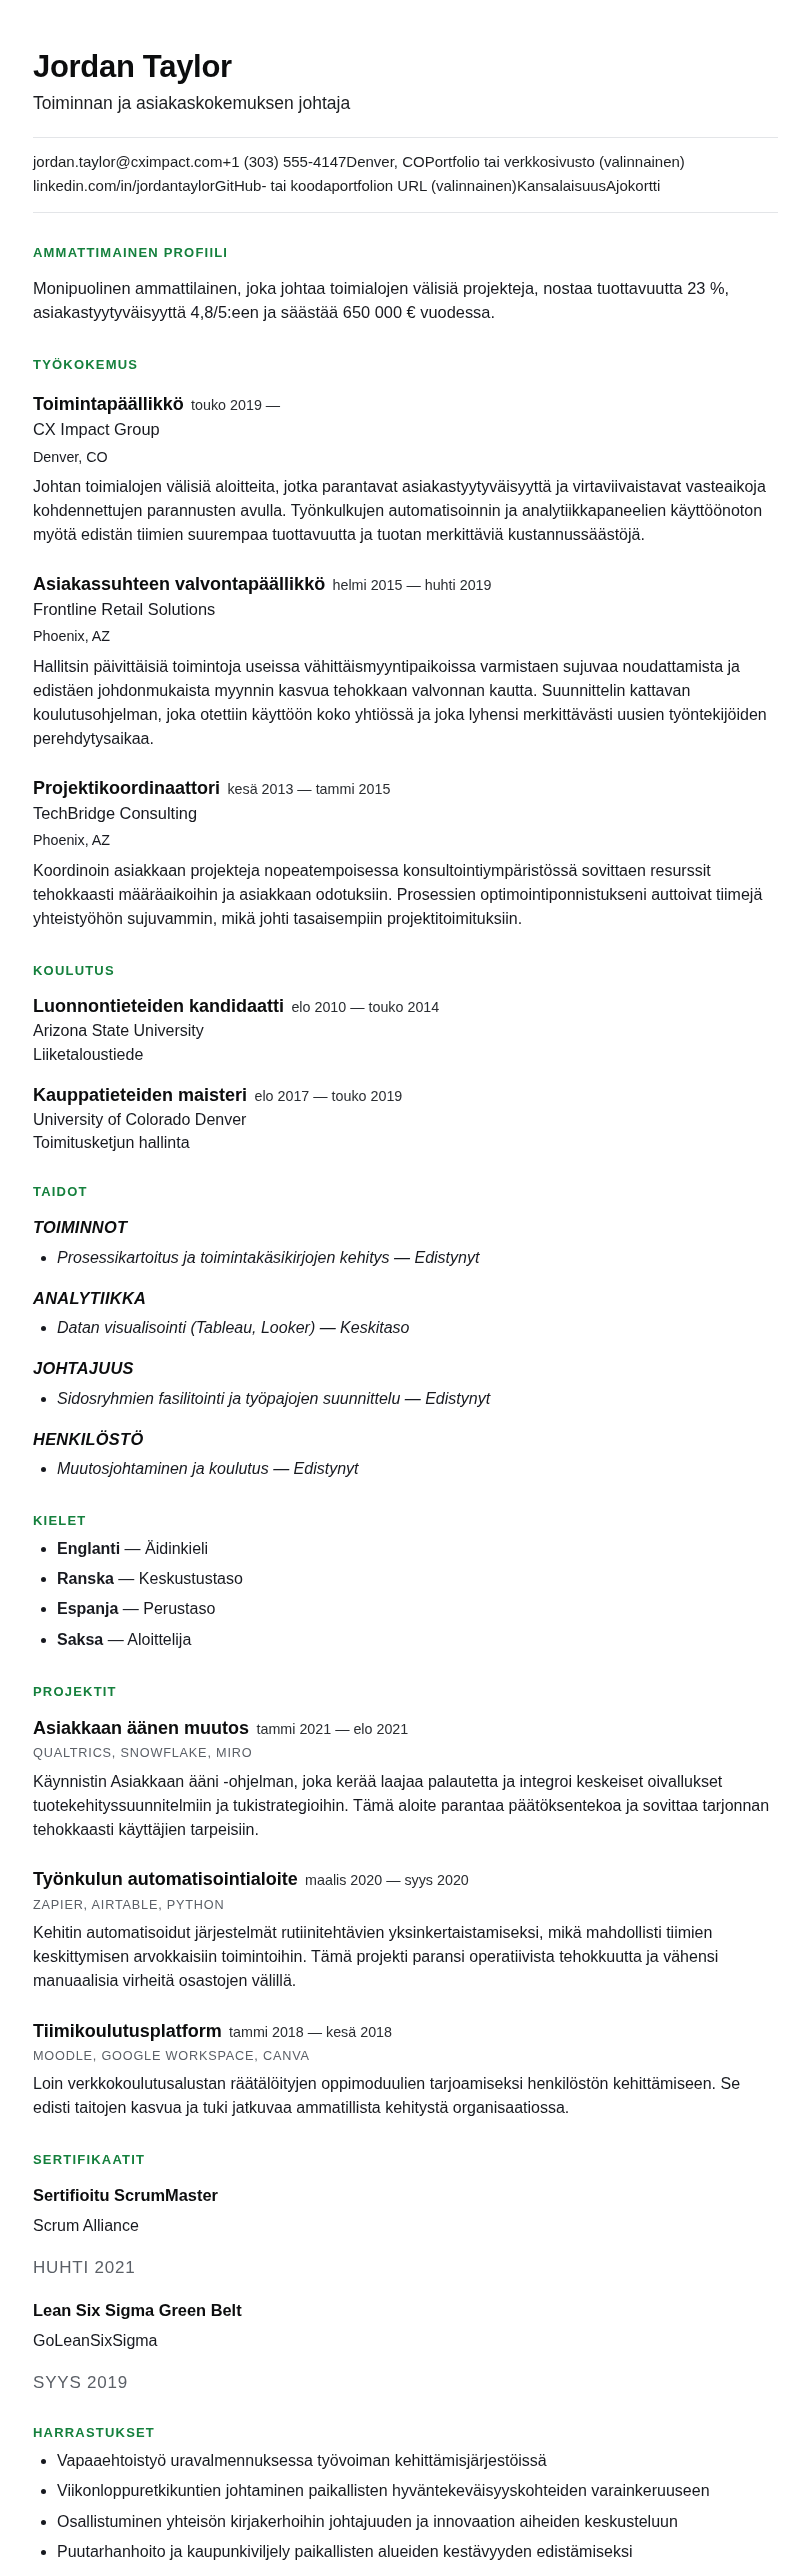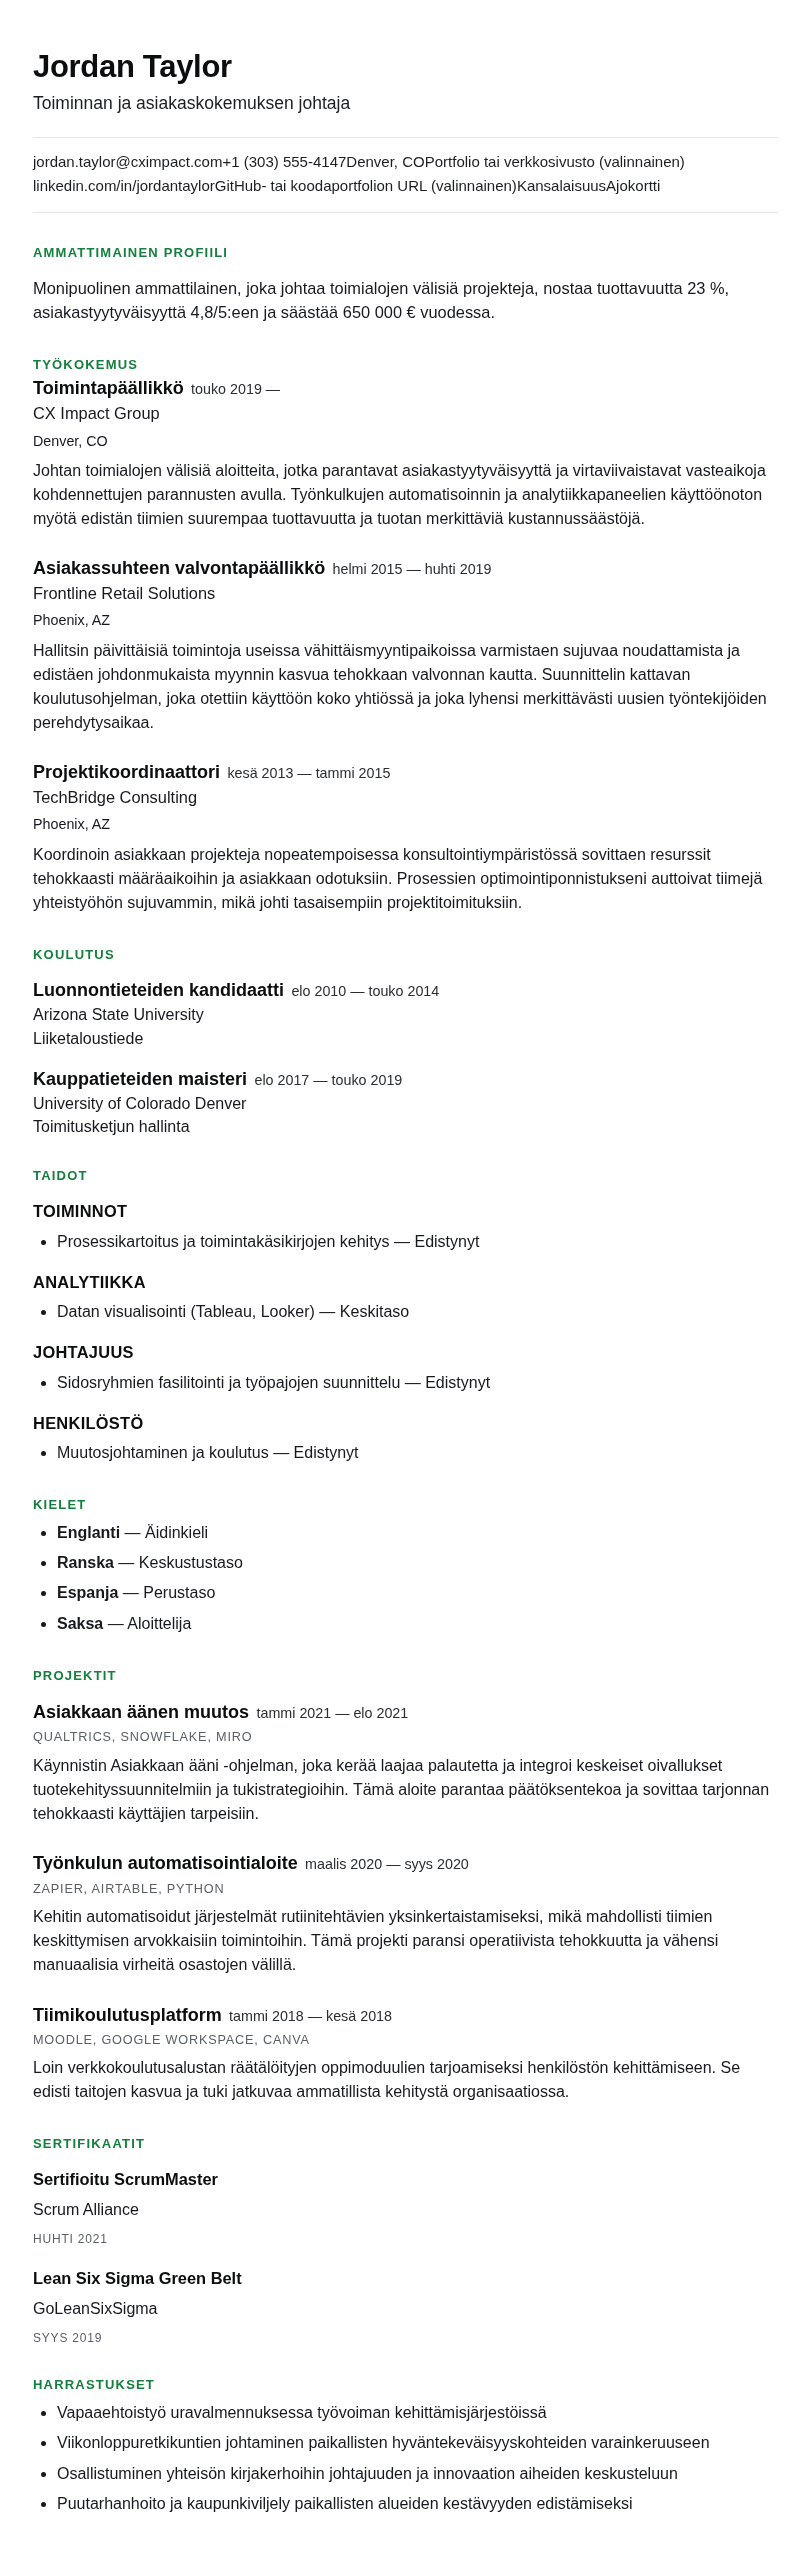--- a/index.html
+++ b/index.html
@@ -34,53 +34,53 @@
   .contact-row { font-size: 15px; line-height: 1.6; color: #1c1e21; }
   .section { margin-top: 32px; }
   .section-heading {
     margin: 0;
     font-size: 13px;
     font-weight: 700;
     letter-spacing: 1.2px;
     color: #15803d;
   }
   .profile-text { margin: 16px 0 0; font-size: 16.4px; line-height: 1.5; }
-  .entry { margin-top: 6px; }
+  .entry { margin-top: 22px; }
   .entry + .entry { margin-top: 26.5px; }
   .entry-title-line { display: block; }
   .entry-title { font-size: 18px; font-weight: 700; color: #0c0d0e; }
   .entry-dates { font-size: 14.3px; color: #2a2d31; margin-left: 7.4px; }
   .entry-company { margin-top: 5.3px; font-size: 16.4px; }
   .entry-location { margin-top: 9.5px; font-size: 14.3px; }
   .entry-desc { margin-top: 10.6px; font-size: 16px; line-height: 1.5; }
   .edu-entry { margin-top: 18px; }
   .edu-entry + .edu-entry { margin-top: 21px; }
   .edu-school { margin-top: 5.3px; font-size: 16px; }
   .edu-field { margin-top: 5.3px; font-size: 16px; }
-  .skill-group { margin-top: 19px; }
+  .skill-group { margin-top: 19px; font-style: italic; }
   .skill-category { font-size: 16.4px; font-weight: 700; letter-spacing: 0.3px; color: #0c0d0e; }
   ul.bullets { margin: 8.5px 0 0; padding-left: 24px; }
   ul.bullets li { margin-top: 6.4px; font-size: 16px; line-height: 1.5; }
   .lang-name { font-weight: 700; }
   .proj-entry { margin-top: 19px; }
   .proj-entry + .proj-entry { margin-top: 27.5px; }
   .proj-tools {
     margin-top: 7.4px;
     font-size: 12.7px;
     letter-spacing: 0.8px;
     color: #5a5f66;
   }
   .proj-desc { margin-top: 9.5px; font-size: 16px; line-height: 1.5; }
   .cert-entry { margin-top: 19px; }
   .cert-entry + .cert-entry { margin-top: 23px; }
   .cert-name { font-size: 16.4px; font-weight: 700; color: #0c0d0e; }
   .cert-issuer { margin-top: 12px; font-size: 16px; }
   .cert-date {
-    margin-top: 13px;
-    font-size: 12px;
+    margin-top: 23px;
+    font-size: 17px;
     letter-spacing: 0.8px;
     color: #5a5f66;
   }
 </style>
 </head>
 <body>
 
 <div class="page">
 
   <header>

